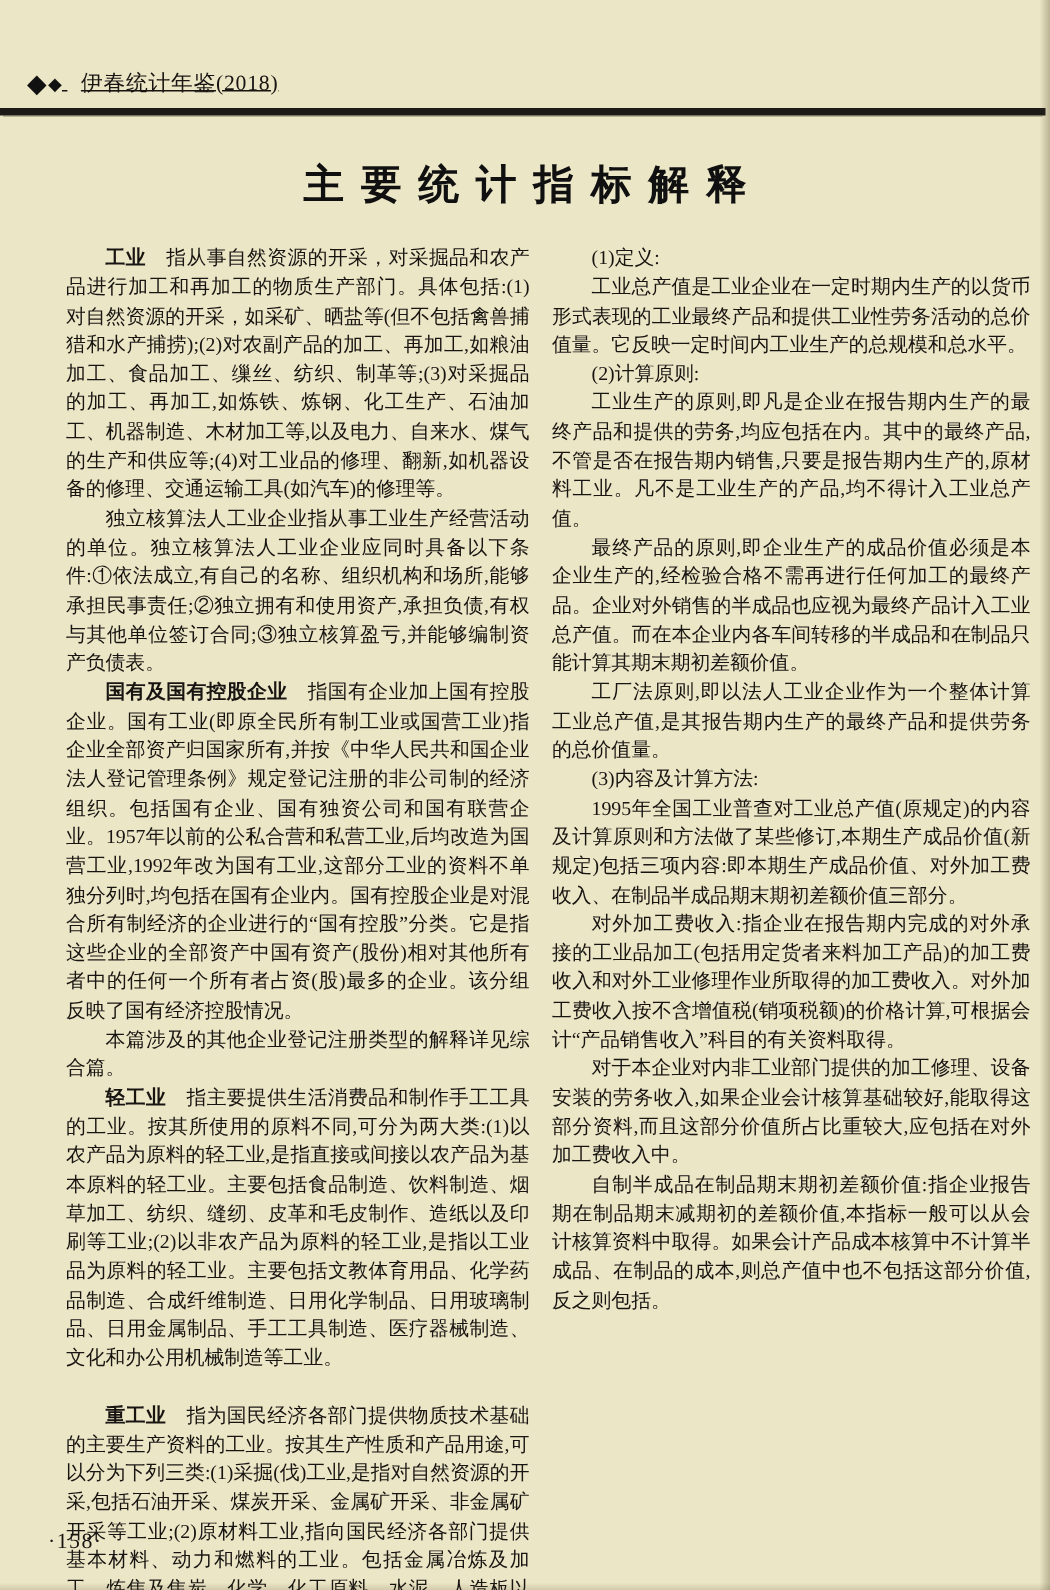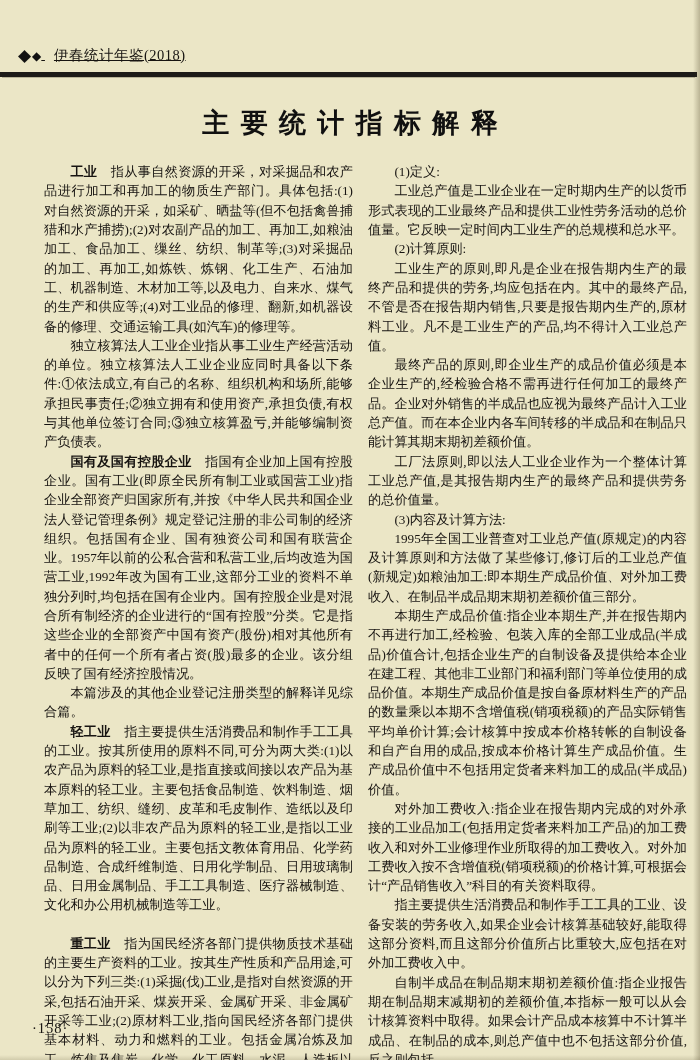--- a/index.html
+++ b/index.html
@@ -89,24 +89,23 @@
       <p class="para gap-before"><b>重工业</b>　指为国民经济各部门提供物质技术基础的主要生产资料的工业。按其生产性质和产品用途,可以分为下列三类:(1)采掘(伐)工业,是指对自然资源的开采,包括石油开采、煤炭开采、金属矿开采、非金属矿开采等工业;(2)原材料工业,指向国民经济各部门提供基本材料、动力和燃料的工业。包括金属冶炼及加工、炼焦及焦炭、化学、化工原料、水泥、人造板以及电力、石油和煤炭加工等工业;(3)加工工业,是指对工业原材料进行再加工制造的工业。包括装备国民经济各部门的机械设备制造工业、金属结构、水泥制品等工业,以及为农业提供的生产资料如化肥、农药等工业。</p>
     </div>
   <div class="col right">
       <p class="para">(1)定义:</p>
       <p class="para">工业总产值是工业企业在一定时期内生产的以货币形式表现的工业最终产品和提供工业性劳务活动的总价值量。它反映一定时间内工业生产的总规模和总水平。</p>
       <p class="para">(2)计算原则:</p>
       <p class="para">工业生产的原则,即凡是企业在报告期内生产的最终产品和提供的劳务,均应包括在内。其中的最终产品,不管是否在报告期内销售,只要是报告期内生产的,原材料工业。凡不是工业生产的产品,均不得计入工业总产值。</p>
       <p class="para">最终产品的原则,即企业生产的成品价值必须是本企业生产的,经检验合格不需再进行任何加工的最终产品。企业对外销售的半成品也应视为最终产品计入工业总产值。而在本企业内各车间转移的半成品和在制品只能计算其期末期初差额价值。</p>
       <p class="para">工厂法原则,即以法人工业企业作为一个整体计算工业总产值,是其报告期内生产的最终产品和提供劳务的总价值量。</p>
       <p class="para">(3)内容及计算方法:</p>
-      <p class="para">1995年全国工业普查对工业总产值(原规定)的内容及计算原则和方法做了某些修订,修订后的工业总产值(新规定)如粮油加工:即本期生产成品价值、对外加工费收入、在制品半成品期末期初差额价值三部分。</p>
-      <p class="para">本期生产成品价值:指企业本期生产,并在报告期内不再进行加工,经检验、包装入库的全部工业成品(半成品)价值合计,包括企业生产的自制设备及提供给本企业在建工程、其他非工业部门和福利部门等单位使用的成品价值。本期生产成品价值是按自备原材料生产的产品的数量乘以本期不含增值税(销项税额)的产品实际销售平均单价计算;会计核算中按成本价格转帐的自制设备和自产自用的成品,按成本价格计算生产成品价值。生产成品价值中不包括用定货者来料加工的成品(半成品)价值。</p>
+      <p class="para">1995年全国工业普查对工业总产值(原规定)的内容及计算原则和方法做了某些修订,本期生产成品价值(新规定)包括三项内容:即本期生产成品价值、对外加工费收入、在制品半成品期末期初差额价值三部分。</p>
       <p class="para">对外加工费收入:指企业在报告期内完成的对外承接的工业品加工(包括用定货者来料加工产品)的加工费收入和对外工业修理作业所取得的加工费收入。对外加工费收入按不含增值税(销项税额)的价格计算,可根据会计“产品销售收入”科目的有关资料取得。</p>
-      <p class="para">指主要提供生活消费品和制作手工工具的工业、设备安装的劳务收入,如果企业会计核算基础较好,能取得这部分资料,而且这部分价值所占比重较大,应包括在对外加工费收入中。</p>
+      <p class="para">对于本企业对内非工业部门提供的加工修理、设备安装的劳务收入,如果企业会计核算基础较好,能取得这部分资料,而且这部分价值所占比重较大,应包括在对外加工费收入中。</p>
       <p class="para">自制半成品在制品期末期初差额价值:指企业报告期在制品期末减期初的差额价值,本指标一般可以从会计核算资料中取得。如果会计产品成本核算中不计算半成品、在制品的成本,则总产值中也不包括这部分价值,反之则包括。</p>
     </div>
 </div>
 
 <div class="page-num">·158·</div>
 
 <div class="scan-edge"></div>
 <div class="scan-bottom"></div>
 
 </body></html>

